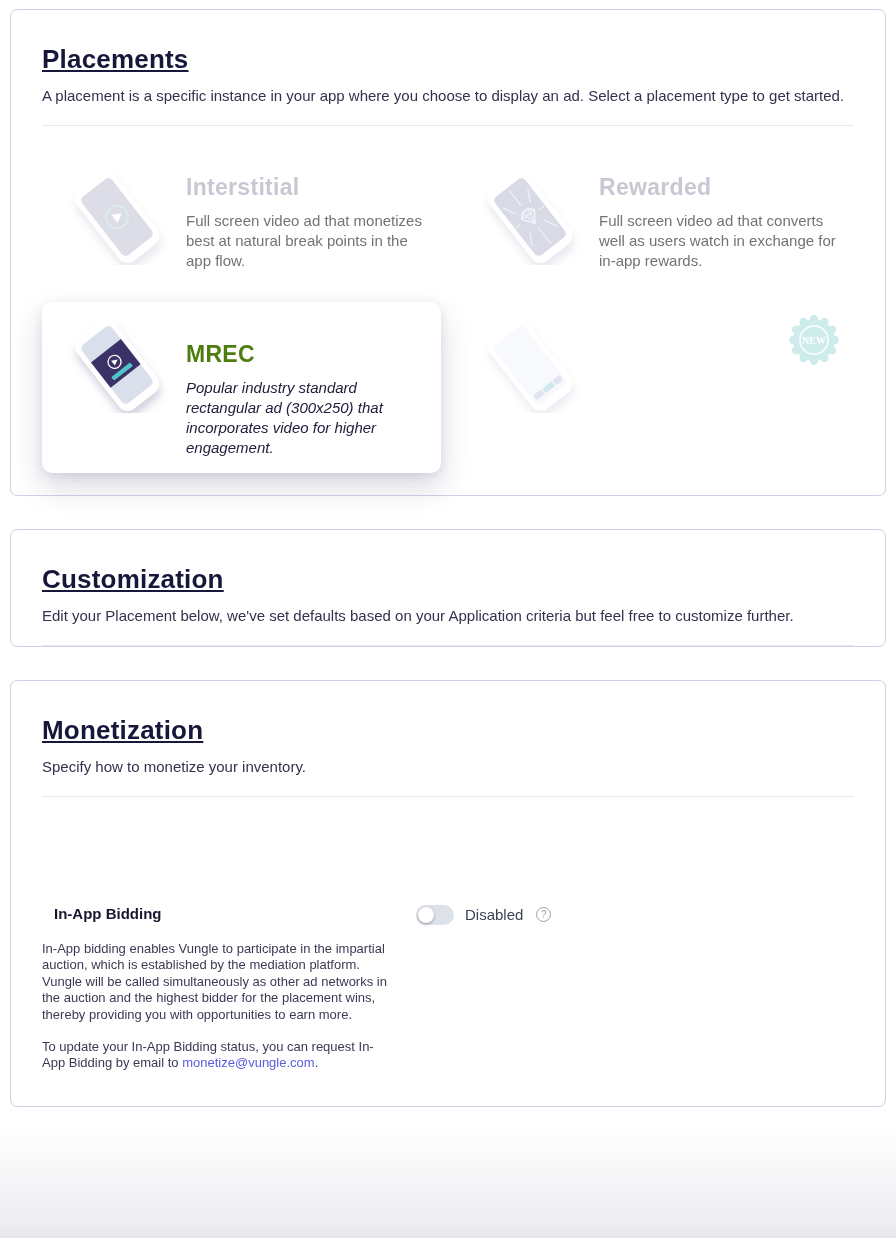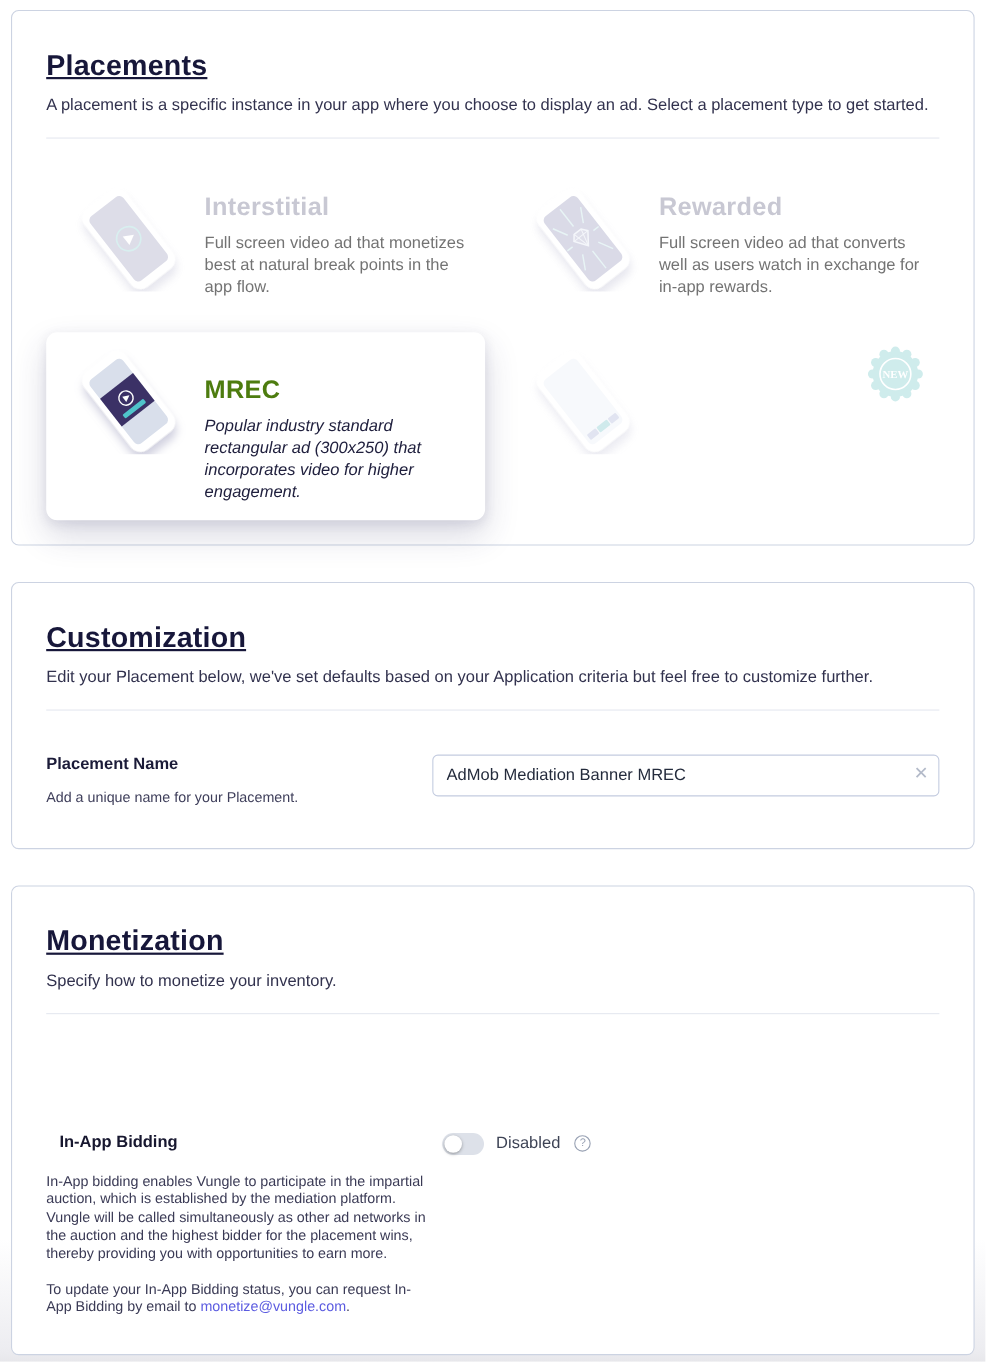--- a/index.html
+++ b/index.html
@@ -66,21 +66,21 @@
     line-height:20px; cursor:pointer; user-select:none;
   }
 
   
   .monet-row { display:flex; margin-top:108px; padding-bottom:34px; align-items:flex-start; }
   .monet-left { width:350px; }
   .bid-label { font-size:15px; font-weight:700; color:#17172f;margin-left:12px; }
   .bid-desc { font-size:13px; line-height:1.28; color:#3a3a55; margin-top:19px; }
   .bid-note { font-size:13px; line-height:1.28; color:#3a3a55; margin-top:15px; }
   .bid-note a { color:#5b5be0; text-decoration:none; }
-  .monet-right { display:flex; align-items:center; gap:11px; margin-left:10px; margin-top:0; }
+  .monet-right { display:flex; align-items:center; gap:11px; margin-left:24px; margin-top:0; }
   .toggle { width:38px; height:20px; border-radius:10px; background:#dde1e9; position:relative; cursor:pointer; }
   .knob { width:16px; height:16px; border-radius:50%; background:#fff; position:absolute; left:2px; top:2px; box-shadow:0 1px 3px rgba(0,0,0,.35); }
   .status-text { font-size:15px; color:#3d4355; }
   .help-icon {
     width:15px; height:15px; border:1px solid #98a1b3; border-radius:50%;
     color:#98a1b3; font-size:10px; display:flex; align-items:center; justify-content:center;
     cursor:pointer; margin-left:2px;
   }
 </style>
 </head>
@@ -214,30 +214,20 @@
       </div>
 
     </div>
   </section>
 
   <section class="card">
     <h1 class="card-title">Customization</h1>
     <div class="card-sub">Edit your Placement below, we've set defaults based on your Application criteria but feel free to customize further.</div>
     <div class="divider"></div>
 
-    <div class="field-row">
-      <div>
-        <div class="field-label">Placement Name</div>
-        <div class="field-help">Add a unique name for your Placement.</div>
-      </div>
-      <div class="input-wrap">
-        <input class="text-input" type="text" value="AdMob Mediation Banner MREC" style="">
-        <span class="clear-x">✕</span>
-      </div>
-    </div>
   </section>
 
   <section class="card">
     <h1 class="card-title">Monetization</h1>
     <div class="card-sub">Specify how to monetize your inventory.</div>
     <div class="divider"></div>
 
     <div class="monet-row">
       <div class="monet-left">
         <div class="bid-label">In-App Bidding</div>

